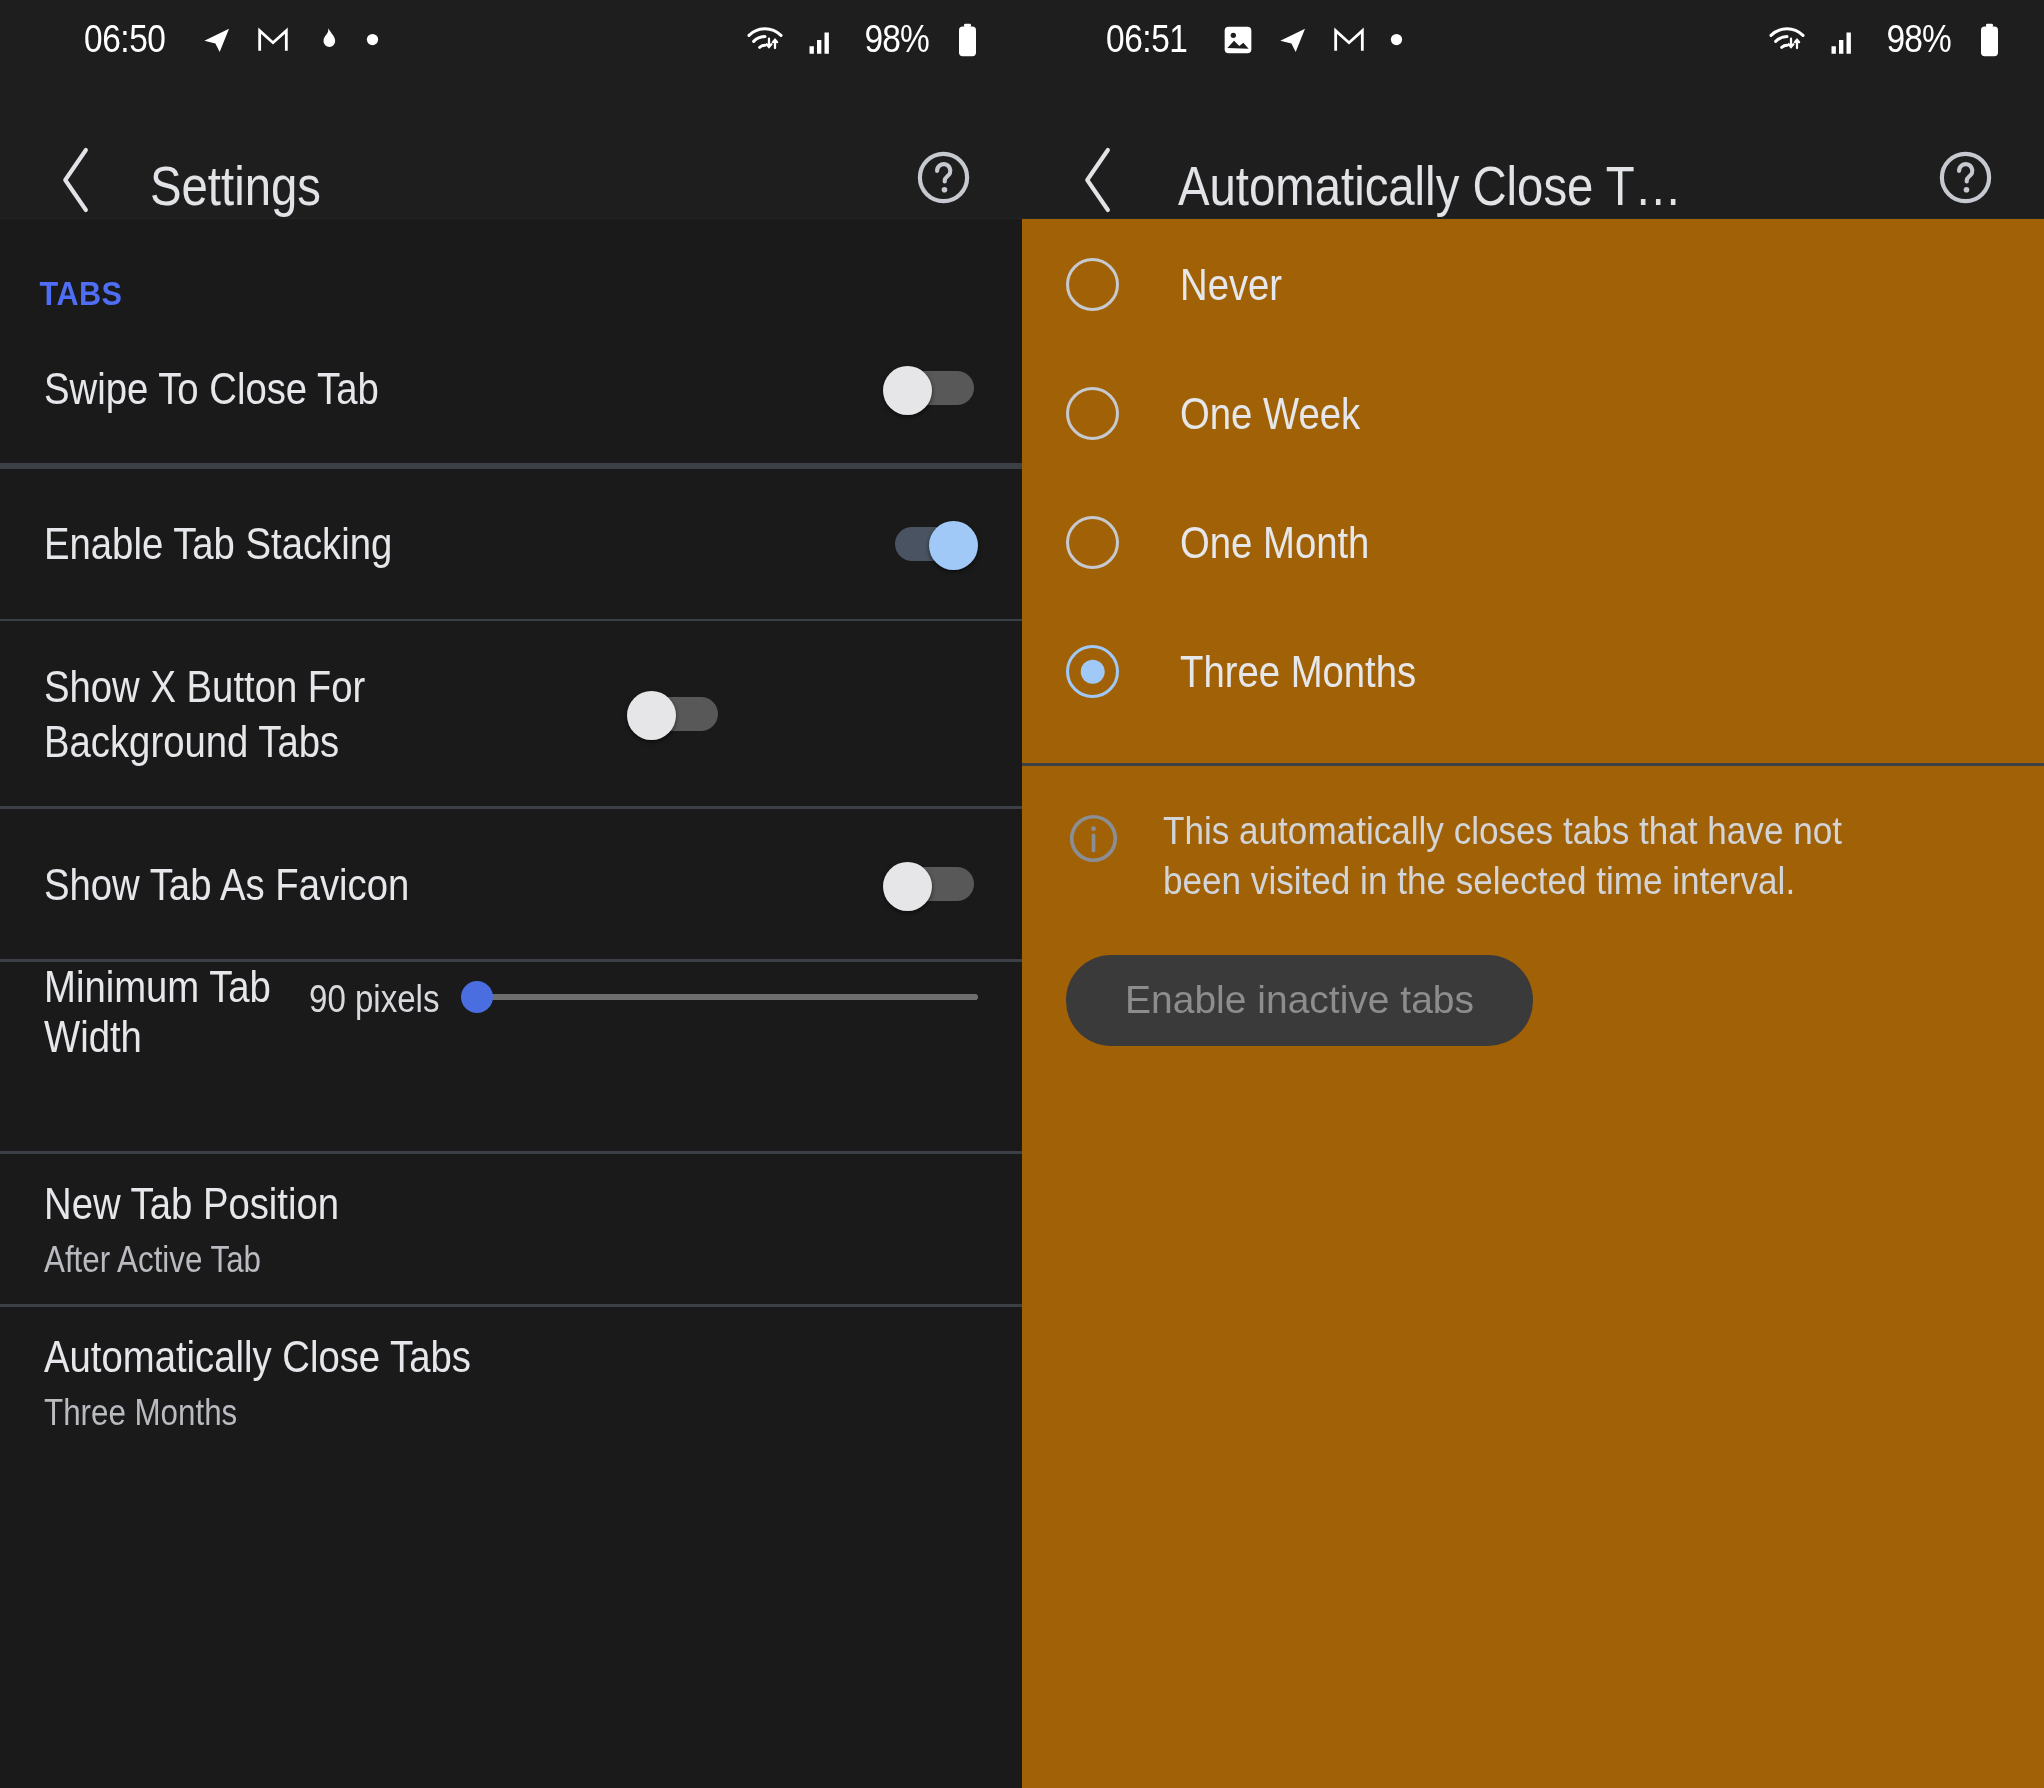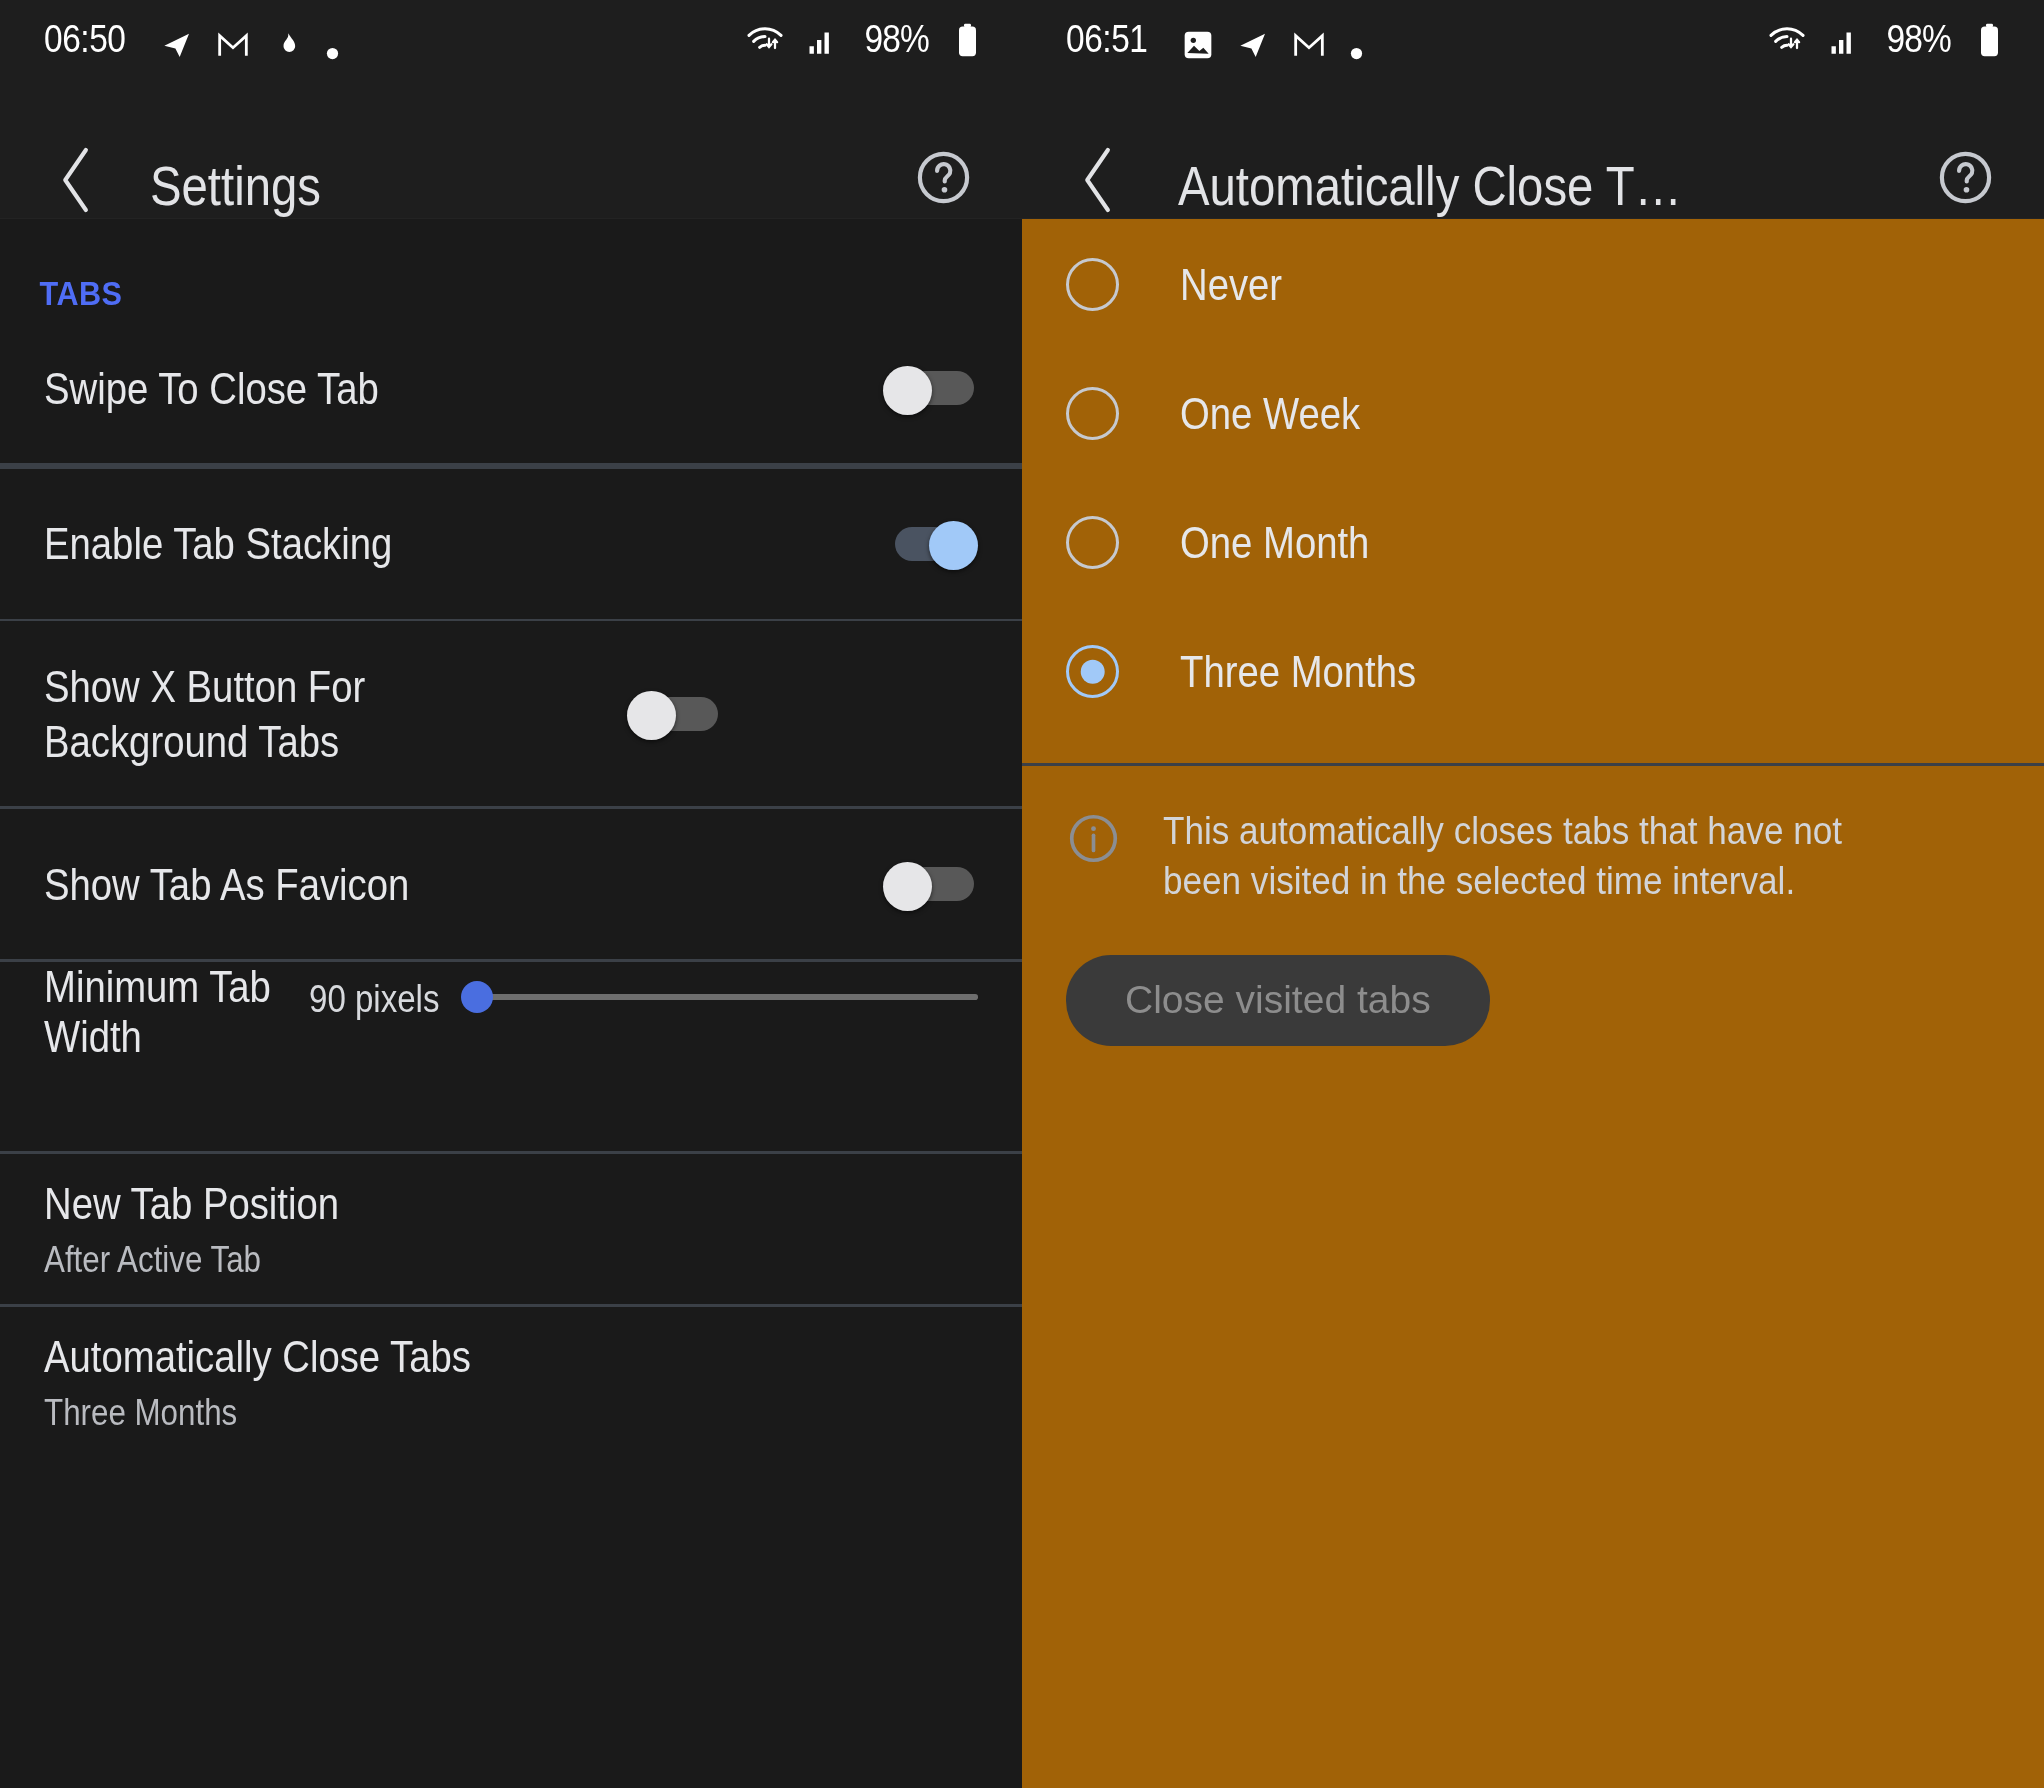--- a/index.html
+++ b/index.html
@@ -13,21 +13,21 @@
   .panel{ width:1022px; height:1789px; background:#1a1a1a; position:relative; overflow:hidden; }
   .panel.left{ background:#1a1a1a; }
   .panel.right{ background:#a16207; }
 
   
   .statusbar{
     height:79px; display:flex; align-items:center;
     padding:0 44px; background:#1e1e1e;
     color:#fff;
   }
-  .sb-left{ display:flex; align-items:flex-end; gap:24px; flex:1; }
+  .sb-left{ display:flex; align-items:center; gap:24px; flex:1;margin-left:40px; }
   .sb-right{ display:flex; align-items:center; gap:24px; }
   .sb-clock{
     font-size:38px; font-weight:500; letter-spacing:-0.5px;
     font-family:"Liberation Sans",sans-serif;
     transform:scaleX(0.88); transform-origin:left center;
   }
   .sb-ico{ display:flex; align-items:center; justify-content:center; }
   .sb-pct{
     font-size:38px; font-weight:500; letter-spacing:-0.9px;
     transform:scaleX(0.88);
@@ -402,18 +402,18 @@
         <svg width="55" height="55" viewBox="0 0 24 24">
           <circle cx="12" cy="12" r="9.5" fill="none" stroke="#8b8e93" stroke-width="1.6"></circle>
           <circle cx="12" cy="7.7" r="1.05" fill="#8b8e93"></circle>
           <path d="M12 10.6v6.6" fill="none" stroke="#8b8e93" stroke-width="1.6" stroke-linecap="round"></path>
         </svg>
       </span>
       <span class="info-text">This automatically closes tabs that have not been visited in the selected time interval.</span>
     </div>
 
     <div class="btn-wrap">
-      <button class="pill-btn">Close visited tabs</button>
+      <button class="pill-btn">Enable inactive tabs</button>
     </div>
 
   </div>
 </div>
 
 
 </body></html>

